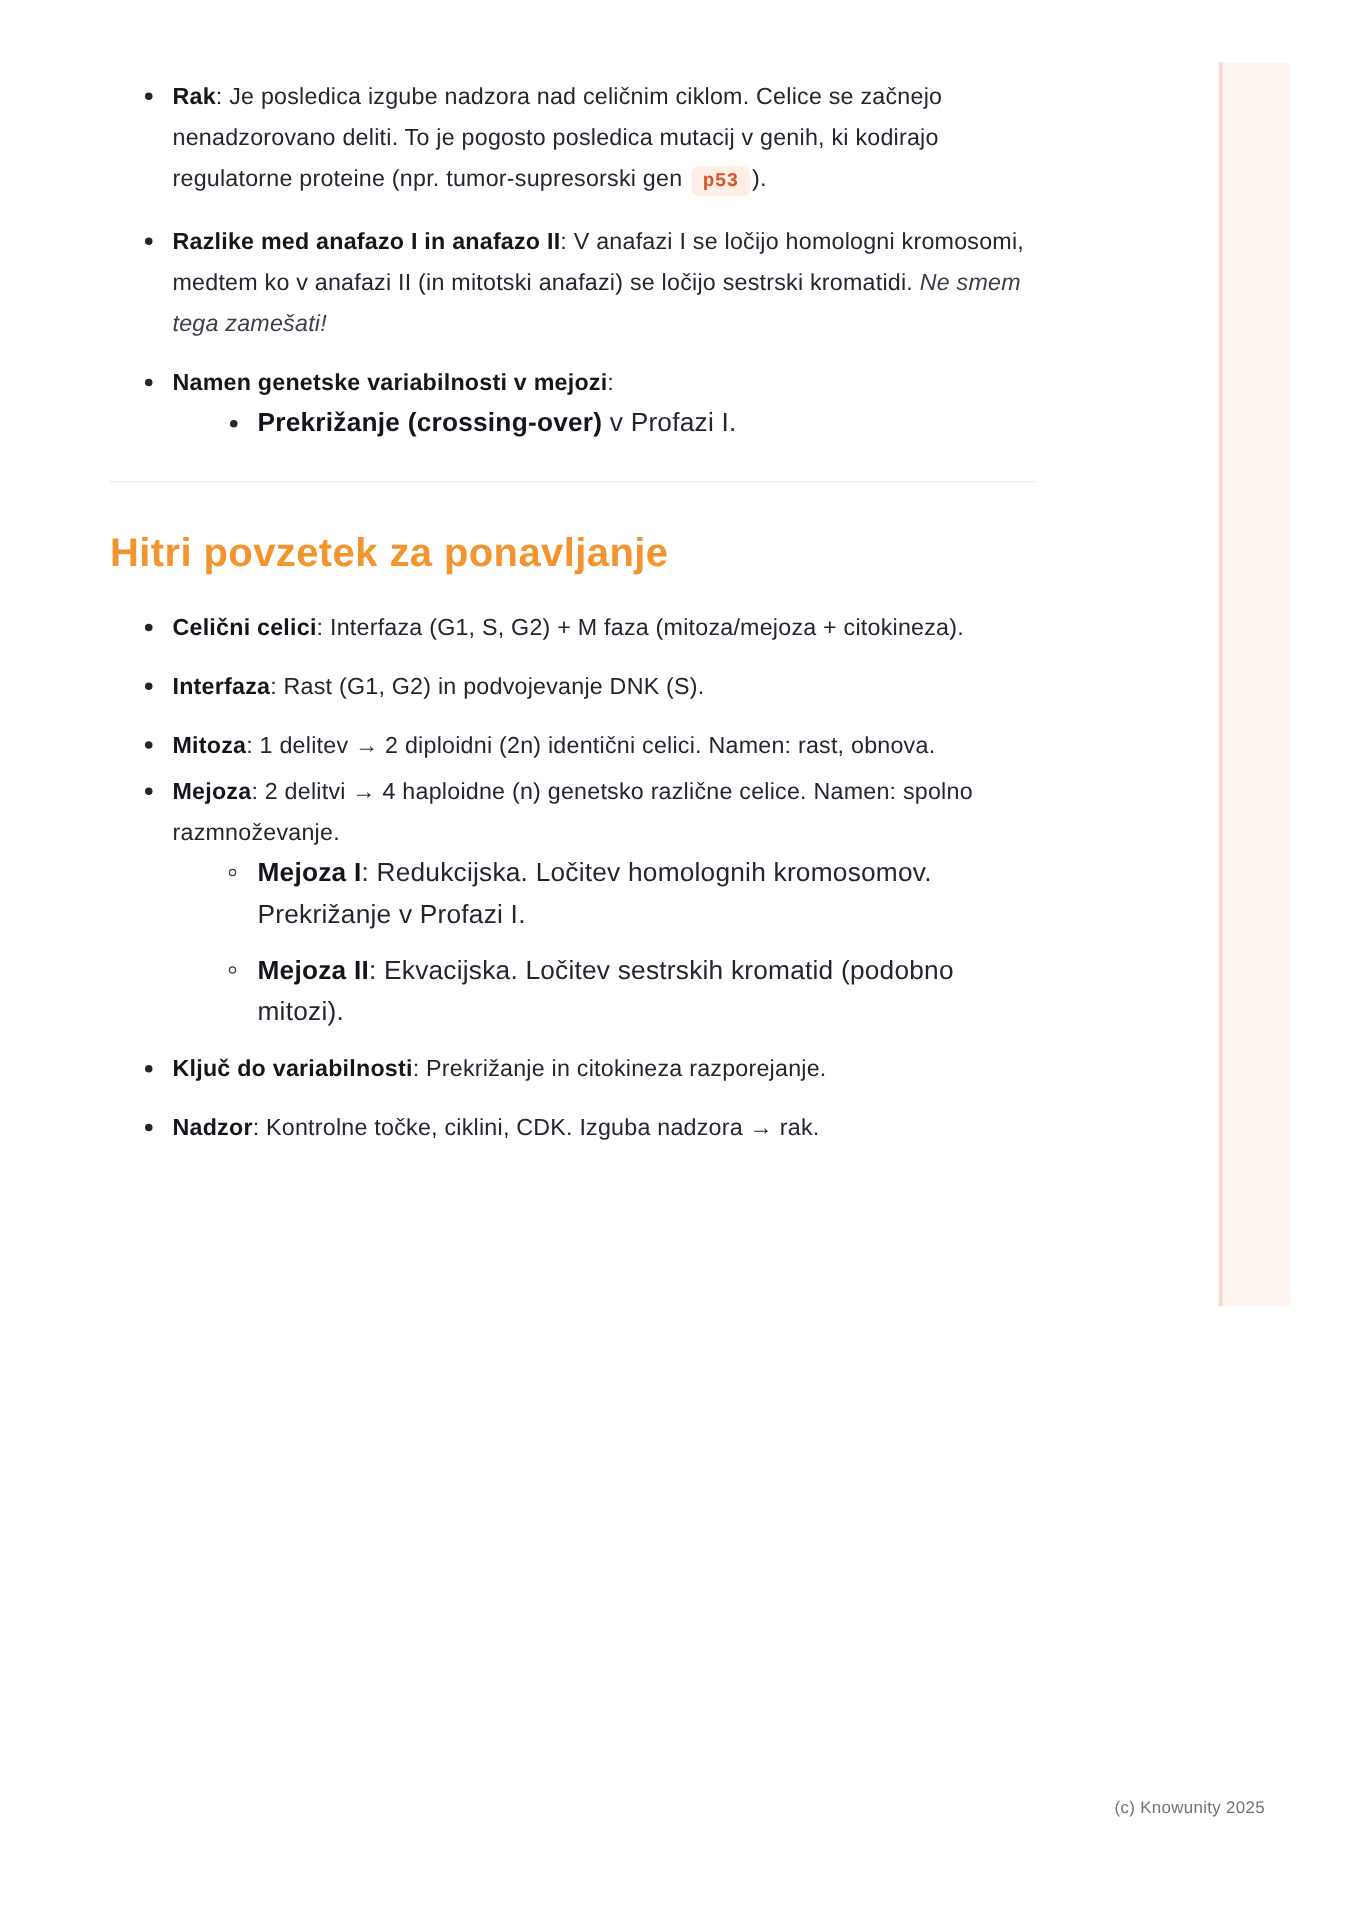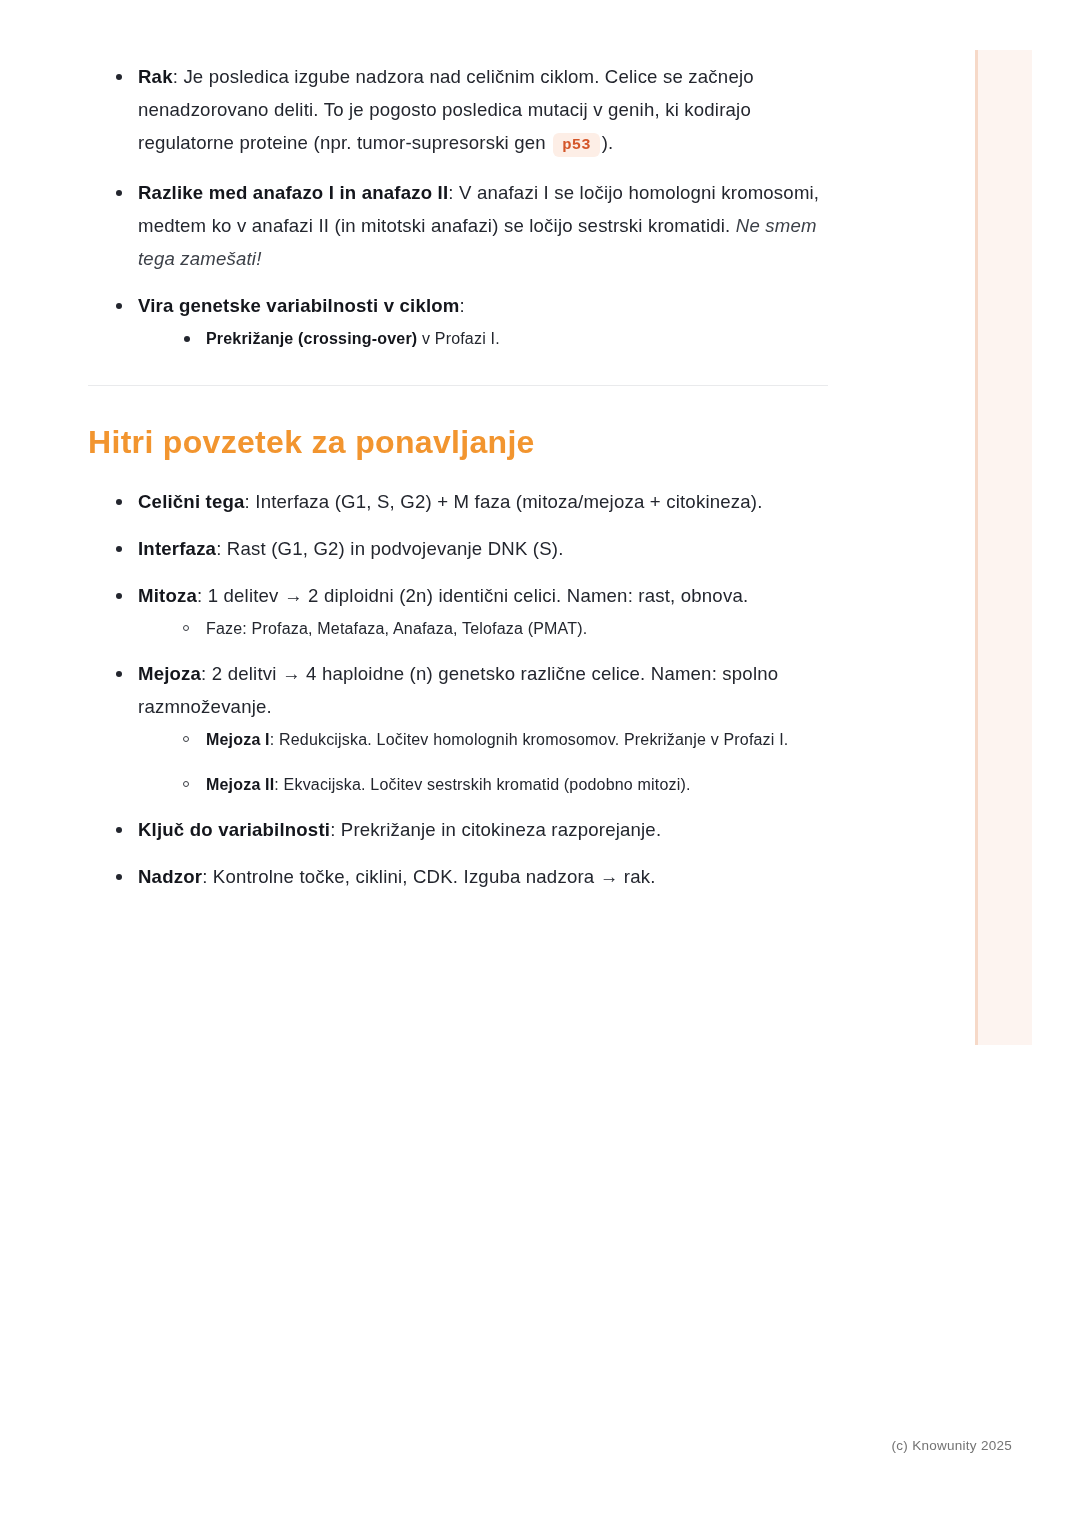--- a/index.html
+++ b/index.html
@@ -70,21 +70,21 @@
     top: 14px;
     width: 6px;
     height: 6px;
     border-radius: 50%;
     background: #23262e;
   }
 
   li.sub {
     position: relative;
     padding-left: 34px;
-    font-size: 16px;
+    font-size: 21px;
     line-height: 33px;
     margin-bottom: 12px;
   }
   li.sub.disc::before {
     content: "";
     position: absolute;
     left: 12px;
     top: 14px;
     width: 6px;
     height: 6px;
@@ -160,51 +160,46 @@
 
       <li class="item">
         <span class="b">Rak</span><span>: Je posledica izgube nadzora nad celičnim ciklom. Celice se začnejo nenadzorovano deliti. To je pogosto posledica mutacij v genih, ki kodirajo regulatorne proteine (npr. tumor-supresorski gen </span><code class="chip">p53</code><span>).</span>
       </li>
 
       <li class="item">
         <span class="b">Razlike med anafazo I in anafazo II</span><span>: V anafazi I se ločijo homologni kromosomi, medtem ko v anafazi II (in mitotski anafazi) se ločijo sestrski kromatidi. </span><span class="i">Ne smem tega zamešati!</span>
       </li>
 
       <li class="item tight">
-        <span class="b">Vira genetske variabilnosti v ciklom</span><span>:</span>
+        <span class="b">Namen genetske variabilnosti v mejozi</span><span>:</span>
         <ul class="lvl2 compact">
           <li class="sub disc">
             <span class="b">Prekrižanje (crossing-over)</span><span> v Profazi I.</span>
           </li>
         </ul>
       </li>
 
     </ul>
 
     <hr class="divider">
 
     <h2 class="section-title">Hitri povzetek za ponavljanje</h2>
 
     <ul class="lvl1">
 
       <li class="item">
-        <span class="b">Celični tega</span><span>: Interfaza (G1, S, G2) + M faza (mitoza/mejoza + citokineza).</span>
+        <span class="b">Celični celici</span><span>: Interfaza (G1, S, G2) + M faza (mitoza/mejoza + citokineza).</span>
       </li>
 
       <li class="item">
         <span class="b">Interfaza</span><span>: Rast (G1, G2) in podvojevanje DNK (S).</span>
       </li>
 
       <li class="item tight">
         <span class="b">Mitoza</span><span>: 1 delitev → 2 diploidni (2n) identični celici. Namen: rast, obnova.</span>
-        <ul class="lvl2 compact">
-          <li class="sub hollow">
-            <span>Faze: Profaza, Metafaza, Anafaza, Telofaza (PMAT).</span>
-          </li>
-        </ul>
       </li>
 
       <li class="item tight">
         <span class="b">Mejoza</span><span>: 2 delitvi → 4 haploidne (n) genetsko različne celice. Namen: spolno razmnoževanje.</span>
         <ul class="lvl2 compact">
           <li class="sub hollow">
             <span class="b">Mejoza I</span><span>: Redukcijska. Ločitev homolognih kromosomov. Prekrižanje v Profazi I.</span>
           </li>
           <li class="sub hollow">
             <span class="b">Mejoza II</span><span>: Ekvacijska. Ločitev sestrskih kromatid (podobno mitozi).</span>

